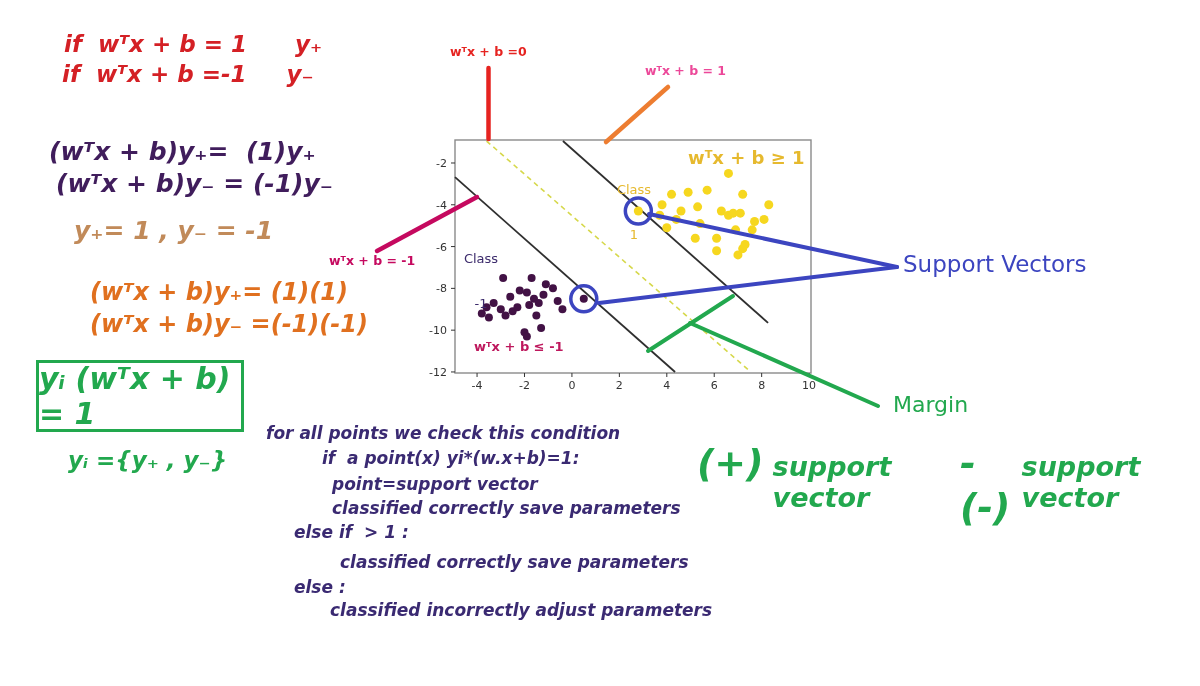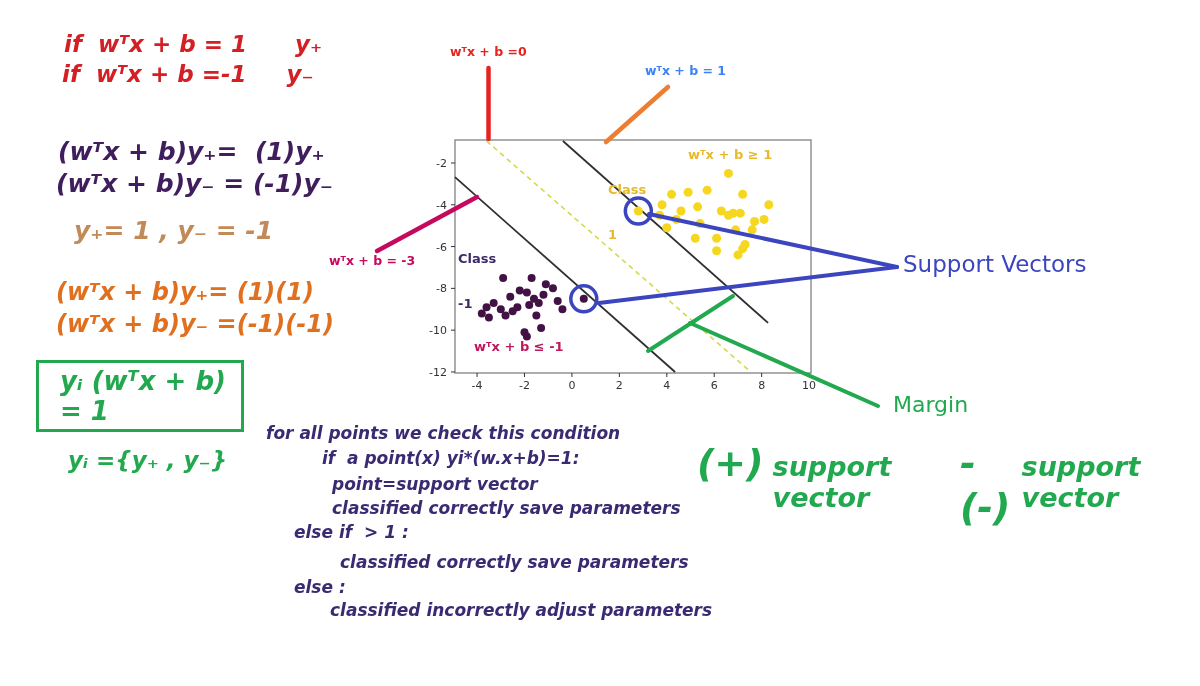--- a/index.html
+++ b/index.html
@@ -4,27 +4,27 @@
 <style>
   html,body{margin:0;padding:0;background:#fff;}
   .canvas{position:relative;width:1200px;height:686px;background:#ffffff;overflow:hidden;
           font-family:"DejaVu Sans",sans-serif;}
   svg.layer{position:absolute;left:0;top:0;width:1200px;height:686px;}
   .txt{position:absolute;white-space:pre;line-height:1.15;}
   .eq{font-style:italic;font-weight:600;}
   .red-eq{color:#d42025;font-size:23px;}
   .purple-eq{color:#401d5c;font-size:25px;}
   .tan-eq{color:#c18a59;font-size:25px;}
-  .orange-eq{color:#e0701f;font-size:24px;}
+  .orange-eq{color:#e0701f;font-size:24px;margin-left:34px;}
   .green-eq{color:#22a84e;}
   .green-box{position:absolute;left:36px;top:360px;width:202px;height:66px;
              border:3px solid #22a84e;display:flex;align-items:center;justify-content:center;}
   .pseudo{font-style:italic;font-weight:600;font-size:17px;color:#3a2a72;}
   .plot-lbl{font-weight:600;font-size:12.5px;}
-  .class-lbl{font-weight:700;font-size:13px;}
+  .class-lbl{font-weight:400;font-size:13px;text-align:center;}
   .blue-lbl{color:#3c45c0;font-size:23px;font-weight:500;}
   .green-lbl{color:#22a84e;font-size:22px;font-weight:500;}
   .sv-footer{position:absolute;left:697px;top:441px;display:flex;align-items:baseline;gap:9px;
              color:#22a84e;font-style:italic;}
   .sv-big{font-size:38px;font-weight:700;}
   .sv-small{font-size:27px;font-weight:600;}
 </style>
 </head>
 <body>
 
@@ -126,43 +126,43 @@
     <line x1="668" y1="87" x2="606" y2="142" stroke-width="4.5" stroke-linecap="round" stroke="#ed7d31"></line>
     <line x1="377" y1="251" x2="477" y2="197" stroke-width="4.5" stroke-linecap="round" stroke="#c5095f"></line>
     <line x1="649" y1="214" x2="897" y2="267" stroke-width="4" stroke-linecap="round" stroke="#3c45c0"></line>
     <line x1="599" y1="303" x2="897" y2="267" stroke-width="4" stroke-linecap="round" stroke="#3c45c0"></line>
     <line x1="648" y1="351" x2="733" y2="296" stroke-width="4" stroke-linecap="round" stroke="#22a84e"></line>
     <line x1="690" y1="323" x2="878" y2="406" stroke-width="4" stroke-linecap="round" stroke="#22a84e"></line>
   </svg>
 
   <div class="txt eq red-eq" style="left:64px;top:31px;">if  wᵀx + b = 1      y₊</div>
   <div class="txt eq red-eq" style="left:62px;top:61px;text-align:right;">if  wᵀx + b =-1     y₋</div>
-  <div class="txt eq purple-eq" style="left:58px;top:138px;">(wᵀx + b)y₊=  (1)y₊</div>
+  <div class="txt eq purple-eq" style="left:49px;top:138px;">(wᵀx + b)y₊=  (1)y₊</div>
   <div class="txt eq purple-eq" style="left:56px;top:170px;">(wᵀx + b)y₋ = (-1)y₋</div>
   <div class="txt eq tan-eq" style="left:74px;top:217px;">y₊= 1 , y₋ = -1</div>
   <div class="txt eq orange-eq" style="left:56px;top:279px;">(wᵀx + b)y₊= (1)(1)</div>
   <div class="txt eq orange-eq" style="left:56px;top:311px;">(wᵀx + b)y₋ =(-1)(-1)</div>
   <div class="green-box">
-    <span class="eq green-eq" style="font-size:26px;margin-left:21px;">yᵢ (wᵀx + b) = 1</span>
+    <span class="eq green-eq" style="font-size:30px;">yᵢ (wᵀx + b) = 1</span>
   </div>
   <div class="txt pseudo" style="left:266px;top:424px;">for all points we check this condition</div>
 
   <div class="txt eq green-eq" style="left:68px;top:447px;font-size:23px;">yᵢ ={y₊ , y₋}</div>
   <div class="txt pseudo" style="left:322px;top:449px;">if  a point(x) yi*(w.x+b)=1:</div>
   <div class="txt pseudo" style="left:332px;top:475px;">point=support vector</div>
   <div class="txt pseudo" style="left:332px;top:499px;">classified correctly save parameters</div>
   <div class="txt pseudo" style="left:294px;top:523px;">else if  &gt; 1 :</div>
   <div class="txt pseudo" style="left:340px;top:553px;">classified correctly save parameters</div>
   <div class="txt pseudo" style="left:294px;top:578px;">else :</div>
   <div class="txt pseudo" style="left:330px;top:601px;">classified incorrectly adjust parameters</div>
 
   <div class="txt plot-lbl" style="left:450px;top:45px;color:#e62320;text-align:center;">wᵀx + b =0</div>
-  <div class="txt plot-lbl" style="left:645px;top:64px;color:#3b82f6;">wᵀx + b = 1</div>
-  <div class="txt plot-lbl" style="left:329px;top:254px;color:#c5095f;">wᵀx + b = -3</div>
-  <div class="txt plot-lbl" style="left:688px;top:148px;color:#e6b92e;font-size:13px;">wᵀx + b ≥ 1</div>
+  <div class="txt plot-lbl" style="left:645px;top:64px;color:#ec4899;">wᵀx + b = 1</div>
+  <div class="txt plot-lbl" style="left:329px;top:254px;color:#c5095f;">wᵀx + b = -1</div>
+  <div class="txt plot-lbl" style="left:688px;top:148px;color:#e6b92e;font-size:18px;">wᵀx + b ≥ 1</div>
   <div class="txt plot-lbl" style="left:474px;top:340px;color:#be185d;font-size:13px;">wᵀx + b ≤ -1</div>
 
   <div class="txt class-lbl" style="left:608px;top:153px;width:52px;color:#e6b92e;">
     <div>Class</div>
     <div>1</div>
   </div>
   <div class="txt class-lbl" style="left:458px;top:222px;width:46px;color:#3b2a6b;">
     <div>Class</div>
     <div>-1</div>
   </div>

